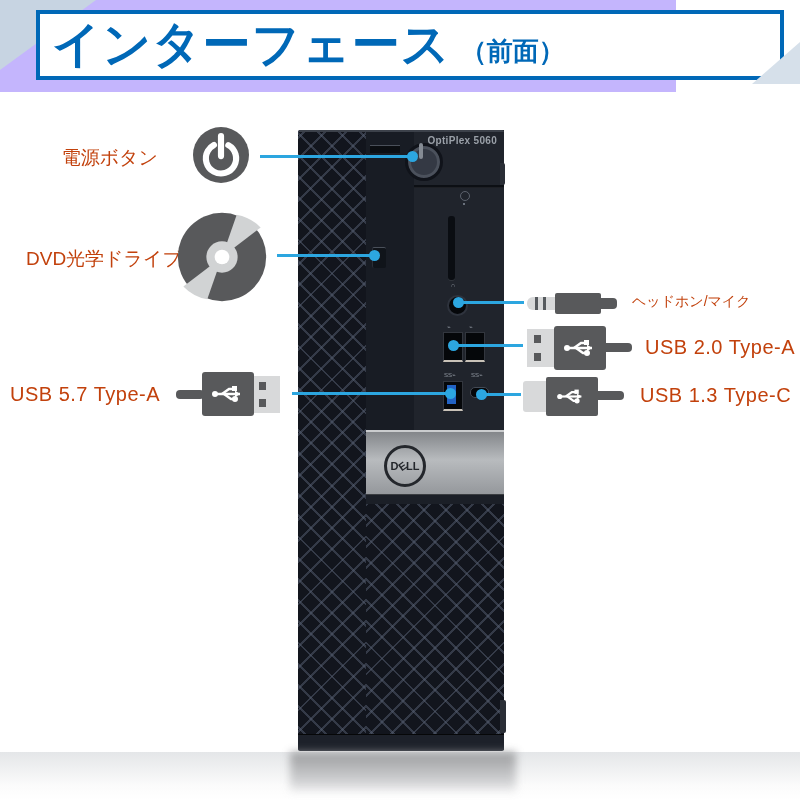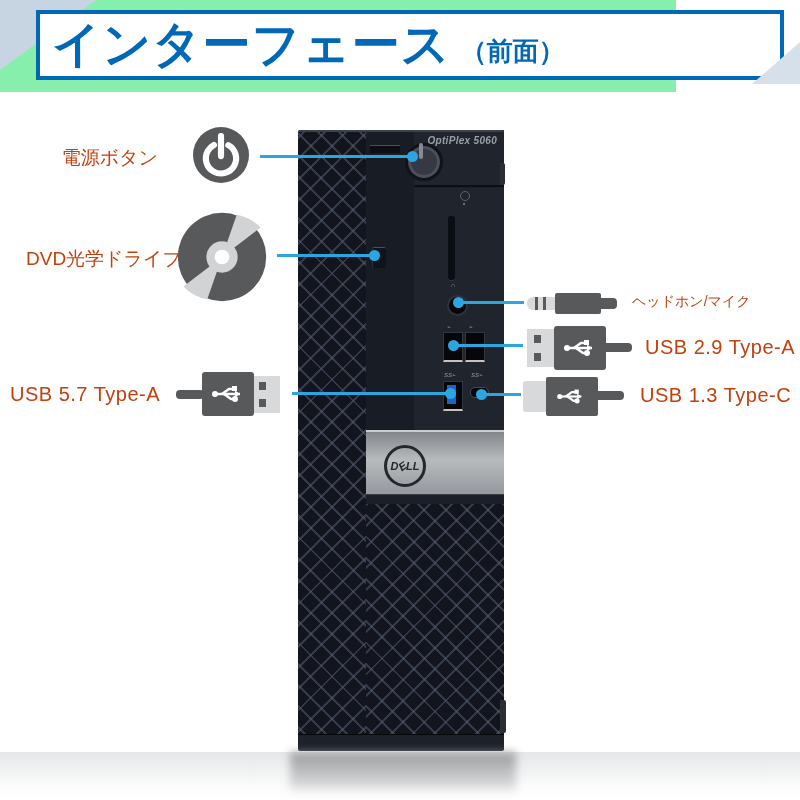--- a/index.html
+++ b/index.html
@@ -1,21 +1,21 @@
 <!DOCTYPE html>
 <html><head>
 <meta charset="utf-8">
 <style>
   html,body{margin:0;padding:0;}
   body{width:800px;height:800px;position:relative;background:#ffffff;overflow:hidden;
        font-family:"Liberation Sans","DejaVu Sans",sans-serif;}
   .abs{position:absolute;}
 
   
-  .banner{left:0;top:0;width:676px;height:92px;background:#86efac;}
+  .banner{left:0;top:0;width:676px;height:92px;background:#c4b5fd;}
   .corner-tl{left:0;top:0;width:96px;height:70px;background:#c7d4e2;
              clip-path:polygon(0 0,100% 0,0 100%);}
   .corner-br{left:752px;top:42px;width:48px;height:42px;background:#d6e0ea;
              clip-path:polygon(100% 0,100% 100%,0 100%);}
   .title-box{left:36px;top:10px;width:740px;height:62px;background:#fff;
              border:4px solid #0068b7;display:flex;align-items:center;}
   .title-main{font-size:48px;font-weight:bold;color:#0068b7;letter-spacing:1px;
               line-height:1;margin-left:12px;transform:scaleY(1.02);}
   .title-sub{font-size:26px;font-weight:bold;color:#0068b7;margin-left:10px;margin-top:12px;}
 
@@ -29,21 +29,21 @@
 
   
   .power-circ{left:193px;top:127px;width:56px;height:56px;border-radius:50%;background:#58595b;}
   
   
   .plug-dark{background:#58595b;}
   .plug-light{background:#d8d9da;}
   .hole{position:absolute;width:7px;height:8px;background:#58595b;}
 
   
-  .tower{left:298px;top:130px;width:206px;height:620px;background:#4c1d95;border-radius:3px 3px 2px 2px;font-style:italic;}
+  .tower{left:298px;top:130px;width:206px;height:620px;background:#4c1d95;border-radius:3px 3px 2px 2px;}
   .mesh{background-color:#12151d;
         background-image:
           repeating-linear-gradient(45deg, rgba(86,95,114,.50) 0 2px, rgba(0,0,0,0) 2px 15px),
           repeating-linear-gradient(-45deg, rgba(86,95,114,.50) 0 2px, rgba(0,0,0,0) 2px 15px);}
   .mesh-left{left:0;top:0;width:68px;height:620px;border-right:1px solid #000;border-radius:3px 0 0 2px;}
   .dvd-strip{left:68px;top:0;width:48px;height:362px;background:#181c24;border-right:1px solid #060708;}
   .front-panel{left:116px;top:0;width:90px;height:362px;background:#20242c;}
   .mesh-bottom{left:68px;top:374px;width:138px;height:246px;}
   .slat-band{left:68px;top:362px;width:138px;height:12px;background:#1b1f27;
              border-top:1px solid #060708;border-bottom:1px solid #31363f;}
@@ -235,21 +235,21 @@
       <circle cx="8" cy="22" r="6" fill="#fff"></circle>
       <path d="M58 22 l-10 -7 v14 Z" fill="#fff"></path>
       <path d="M22 22 L36 12 h8" stroke="#fff" stroke-width="5" fill="none"></path>
       <rect x="42" y="6" width="10" height="10" fill="#fff"></rect>
       <path d="M26 22 L40 32 h6" stroke="#fff" stroke-width="5" fill="none"></path>
       <circle cx="48" cy="32" r="6" fill="#fff"></circle>
     </svg>
   </div>
   <div class="abs plug-dark" style="left:606px;top:343px;width:26px;height:9px;border-radius:0 4px 4px 0;"></div>
 </div>
-<div class="abs lbl en" style="left:645px;top:336px;">USB 2.9 Type-A</div>
+<div class="abs lbl en" style="left:645px;top:336px;">USB 2.0 Type-A</div>
 
 <div class="abs">
   <div class="abs plug-light" style="left:523px;top:381px;width:23px;height:31px;border-radius:3px 0 0 3px;"></div>
   <div class="abs plug-dark" style="left:546px;top:377px;width:52px;height:39px;border-radius:2px;">
     <svg width="30" height="19" viewBox="0 0 68 44" style="position:absolute;left:10px;top:10px;">
       <line x1="6" y1="22" x2="58" y2="22" stroke="#fff" stroke-width="5"></line>
       <circle cx="8" cy="22" r="6" fill="#fff"></circle>
       <path d="M58 22 l-10 -7 v14 Z" fill="#fff"></path>
       <path d="M22 22 L36 12 h8" stroke="#fff" stroke-width="5" fill="none"></path>
       <rect x="42" y="6" width="10" height="10" fill="#fff"></rect>

